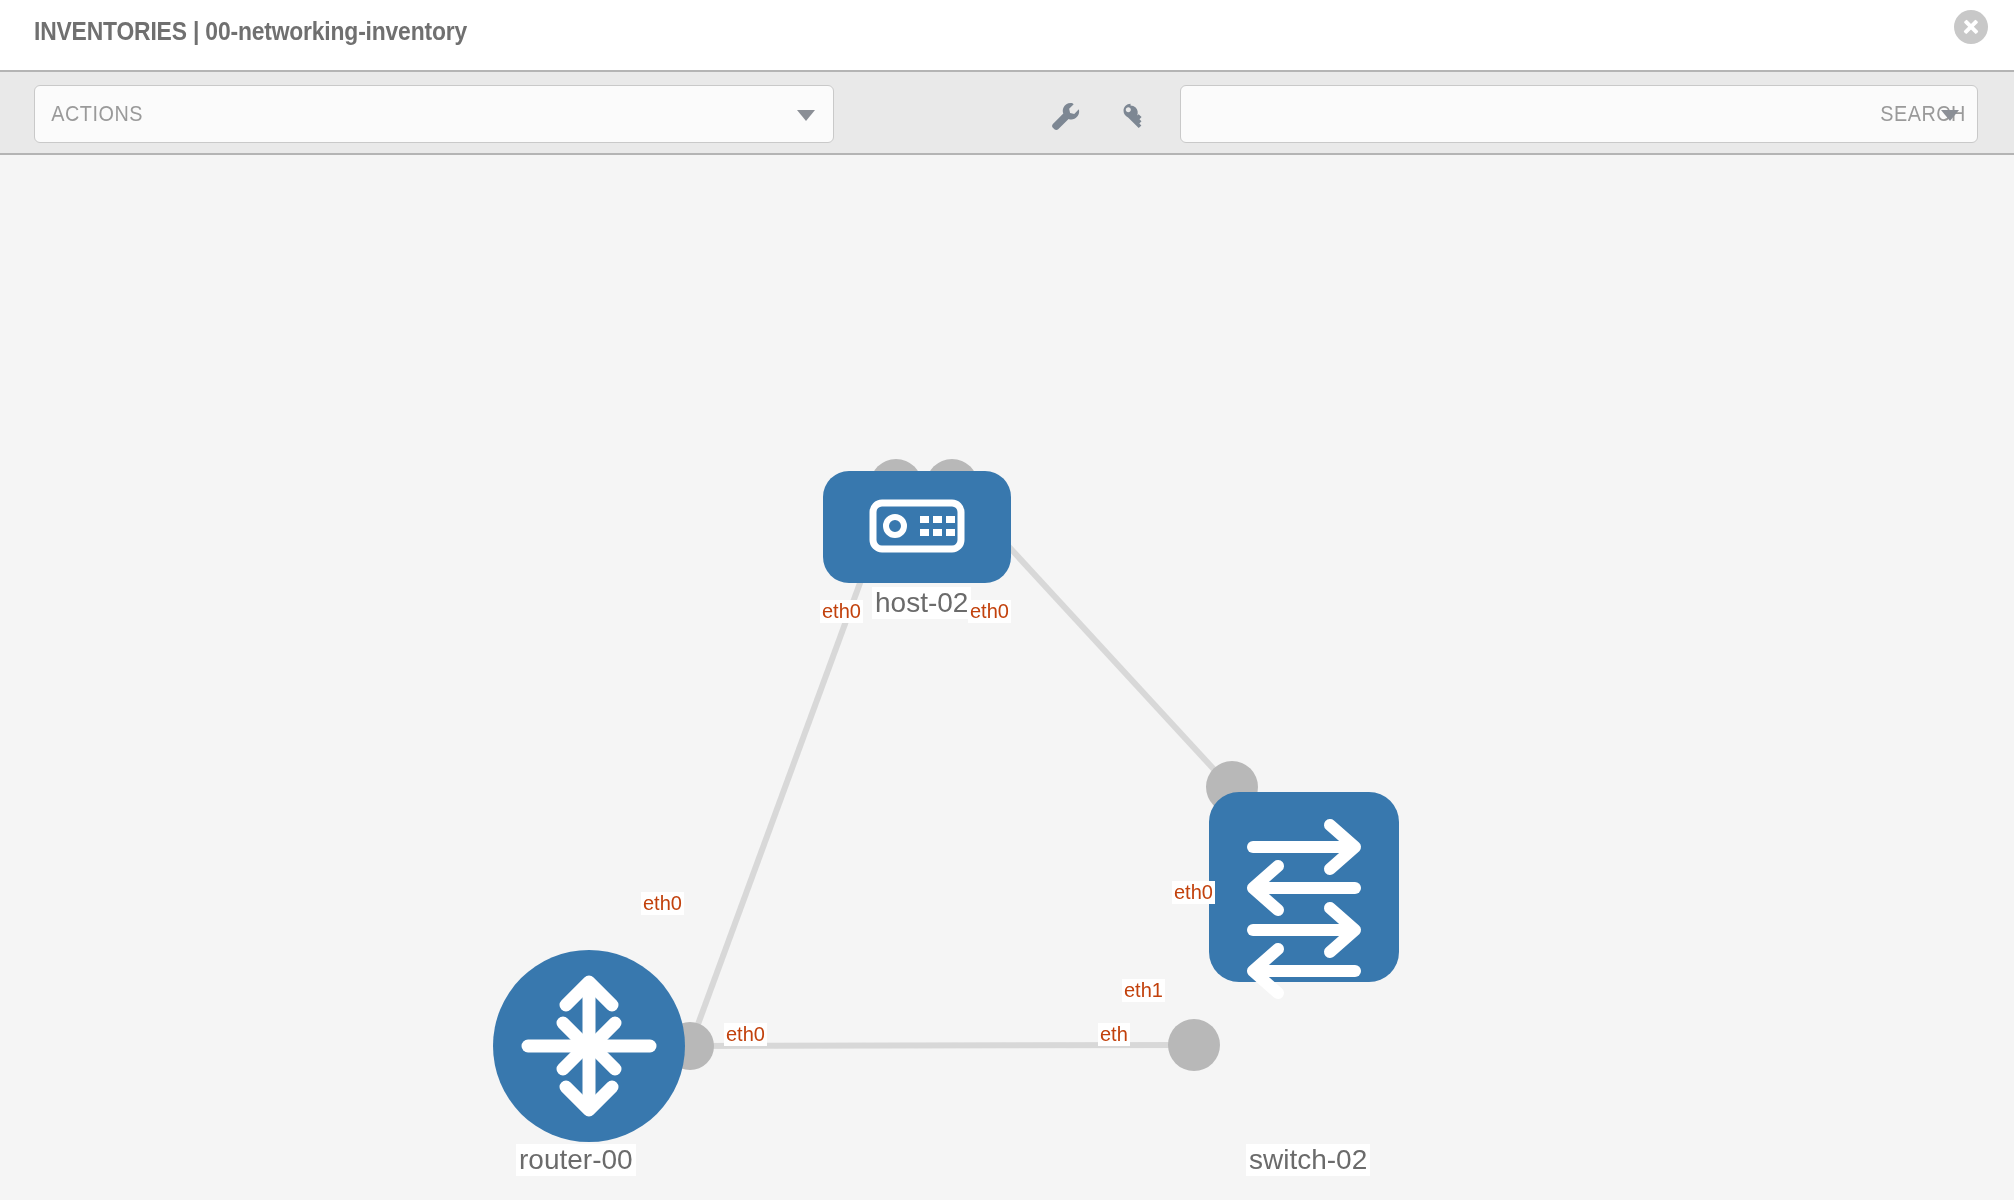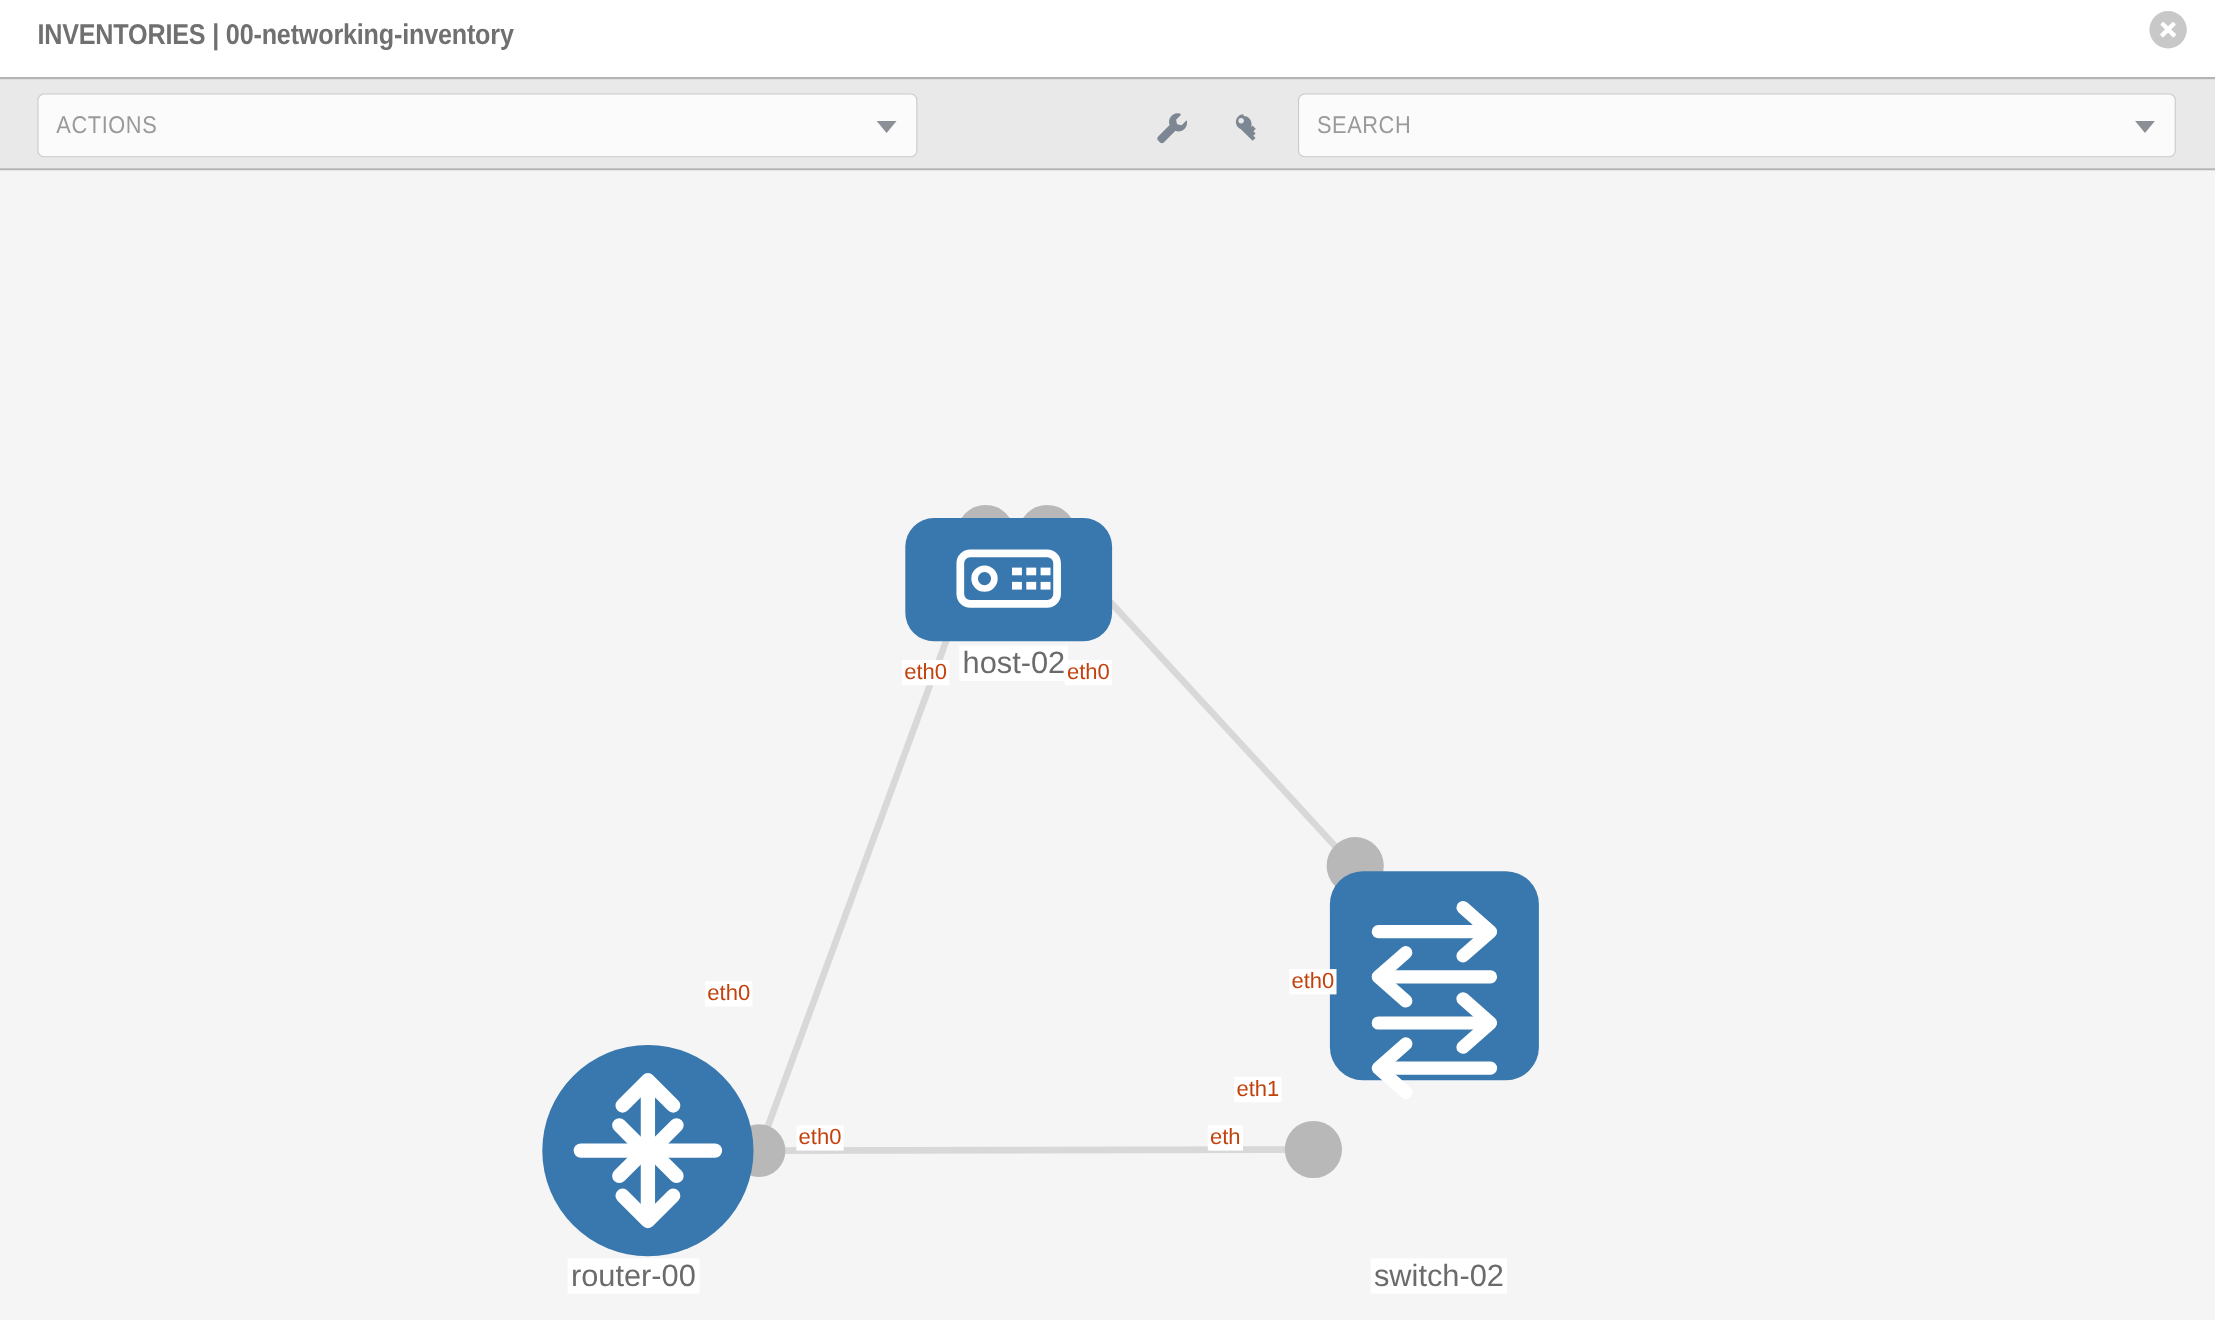--- a/index.html
+++ b/index.html
@@ -86,21 +86,21 @@
   .caret {
     position: absolute;
     right: 18px; top: 50%;
     margin-top: -4px;
     width: 0; height: 0;
     border-left: 9px solid transparent;
     border-right: 9px solid transparent;
     border-top: 11px solid #8b8f96;
   }
   #actions-select { left: 34px; top: 13px; width: 800px; align-items: center; }
-  #search-select  { left: 1180px; top: 13px; width: 798px; }
+  #search-select  { left: 1180px; top: 13px; width: 798px; justify-content: flex-end; }
 
   .tool-icon {
     position: absolute;
     top: 28px;
     width: 34px; height: 34px;
     cursor: pointer;
   }
   #wrench-icon { left: 1048px; }
   #key-icon    { left: 1118px; }
 

